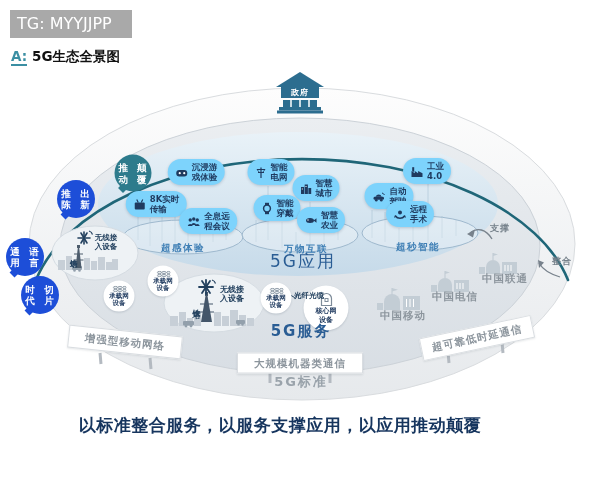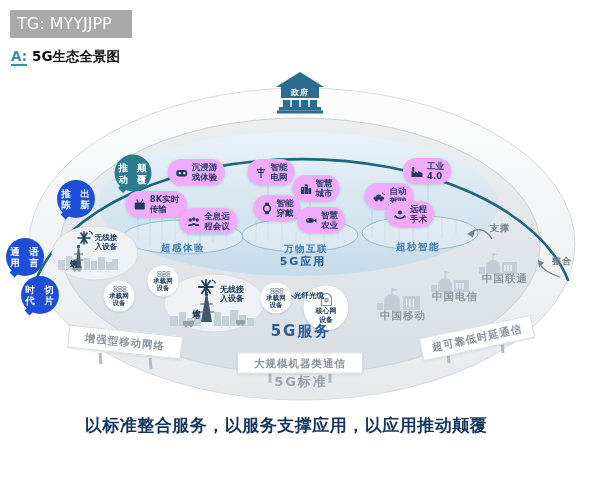--- a/index.html
+++ b/index.html
@@ -9,21 +9,21 @@
   
   .tag-box{position:absolute;left:10px;top:10px;width:122px;height:28px;background:#a9a9a9;color:#ffffff;
            font-size:16px;line-height:28px;padding-left:7px;box-sizing:border-box;white-space:nowrap;}
   .title-row{position:absolute;left:11px;top:48px;font-size:13.5px;font-weight:bold;color:#111;}
   .title-prefix{color:#3b8fa3;border-bottom:2px solid #3b8fa3;margin-right:5px;}
   
   #diagram{position:absolute;inset:0;}
   #shapes{position:absolute;left:0;top:0;z-index:0;}
   .ovl{z-index:2;}
   
-  .app-bubble{display:flex;align-items:center;gap:3px;background:#f0abfc;border-radius:16px;padding:3px 7px;
+  .app-bubble{display:flex;align-items:center;gap:3px;background:#7dd3fc;border-radius:16px;padding:3px 7px;
               box-shadow:0 1px 3px rgba(40,60,85,.22);white-space:nowrap;}
   .app-label{font-size:8.5px;font-weight:bold;color:#1f3a5f;line-height:1.18;}
   .app-label span{display:block;}
   .app-icon{display:flex;align-items:center;}
   
   .speech{border-radius:50%;color:#fff;display:flex;flex-direction:row;align-items:center;justify-content:center;
           font-weight:bold;font-size:9.5px;line-height:1.2;text-align:center;position:absolute;
           transform:translate(-50%,-50%);letter-spacing:1px;}
   .speech span{display:block;}
   .speech::after{content:"";position:absolute;width:7px;height:7px;background:inherit;left:5px;bottom:0px;
@@ -36,31 +36,31 @@
                 text-align:center;line-height:1.15;}
   .infra-circle span{display:block;}
   .c-small{width:31px;height:31px;font-size:6.5px;}
   .c-big{width:45px;height:45px;font-size:7px;}
   
   .sign{background:#fff;border:1px solid #d9dde1;color:#8c959d;font-weight:bold;font-size:10.5px;
         display:flex;align-items:center;justify-content:center;letter-spacing:1px;white-space:nowrap;
         box-shadow:0 1px 2px rgba(60,70,80,.12);}
   
   .subzone{font-size:9.5px;font-weight:bold;color:#3f7fb5;letter-spacing:1.5px;white-space:nowrap;}
-  .zone-app{font-size:11px;font-weight:bold;color:#2a5d94;letter-spacing:2px;white-space:nowrap;}
+  .zone-app{font-size:17px;font-weight:normal;color:#2a5d94;letter-spacing:2px;white-space:nowrap;}
   .zone-svc{font-size:15px;font-weight:bold;color:#2a5d94;letter-spacing:2px;white-space:nowrap;}
   .zone-std{font-size:13px;font-weight:bold;color:#9aa3ab;letter-spacing:2px;white-space:nowrap;}
   .operator{font-size:10.5px;font-weight:bold;color:#8c959d;letter-spacing:1px;white-space:nowrap;}
   .anno{font-size:9px;font-weight:bold;color:#75808a;letter-spacing:1px;white-space:nowrap;}
   .gov-label{font-size:8px;font-weight:bold;color:#fff;letter-spacing:1px;white-space:nowrap;}
   .mini{font-size:7.5px;font-weight:bold;color:#22405e;line-height:1.15;white-space:nowrap;}
   .mini span{display:block;}
   .vert{writing-mode:vertical-rl;letter-spacing:1px;}
   
-  .slogan{position:absolute;left:6px;top:414px;width:560px;text-align:center;font-size:17px;font-weight:bold;
+  .slogan{position:absolute;left:0;top:414px;width:560px;text-align:center;font-size:17px;font-weight:bold;
           color:#16355e;letter-spacing:.5px;white-space:nowrap;}
   .watermark{position:absolute;left:437px;top:440px;width:158px;height:30px;background:#adadad;color:#fdfdfd;
              font-size:16px;display:flex;align-items:center;justify-content:center;white-space:nowrap;}
 </style>
 </head>
 <body>
 
 <div id="stage">
 
   <div class="tag-box">TG: MYYJJPP</div>

